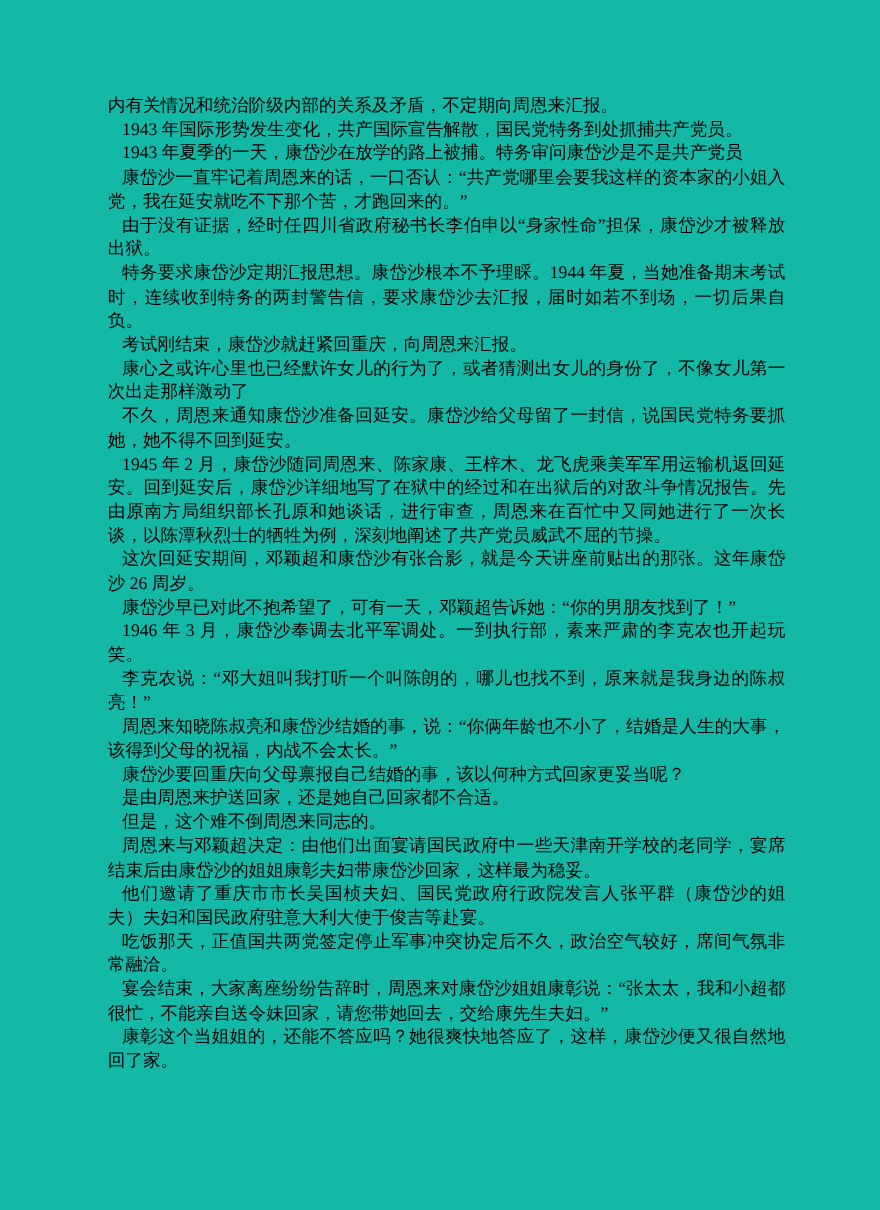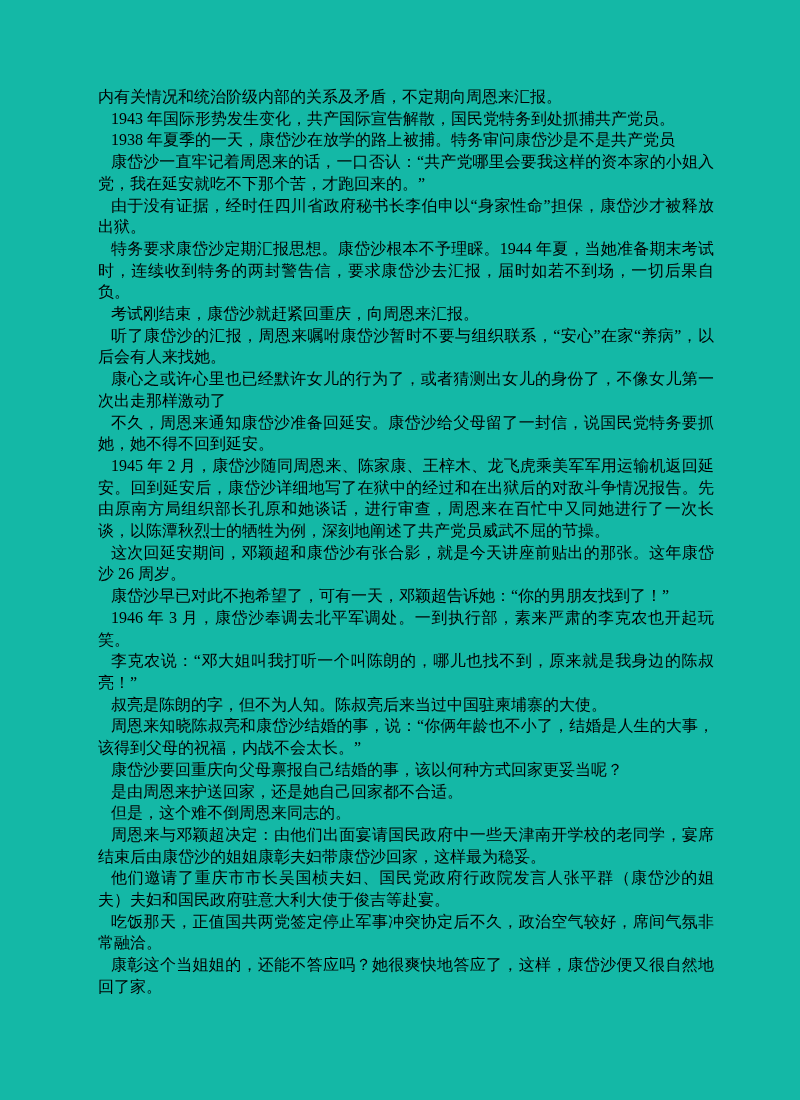--- a/index.html
+++ b/index.html
@@ -37,36 +37,35 @@
     text-indent: 0;
   }
 </style>
 </head>
 <body>
 
 <div class="page">
   <div class="text-block" id="doc-text">
       <p class="noindent">内有关情况和统治阶级内部的关系及矛盾，不定期向周恩来汇报。</p>
       <p>1943 年国际形势发生变化，共产国际宣告解散，国民党特务到处抓捕共产党员。</p>
-      <p>1938 年夏季的一天，康岱沙在放学的路上被捕。特务审问康岱沙是不是共产党员</p>
+      <p>1943 年夏季的一天，康岱沙在放学的路上被捕。特务审问康岱沙是不是共产党员</p>
       <p>康岱沙一直牢记着周恩来的话，一口否认：“共产党哪里会要我这样的资本家的小姐入党，我在延安就吃不下那个苦，才跑回来的。”</p>
       <p>由于没有证据，经时任四川省政府秘书长李伯申以“身家性命”担保，康岱沙才被释放出狱。</p>
       <p>特务要求康岱沙定期汇报思想。康岱沙根本不予理睬。1944 年夏，当她准备期末考试时，连续收到特务的两封警告信，要求康岱沙去汇报，届时如若不到场，一切后果自负。</p>
       <p>考试刚结束，康岱沙就赶紧回重庆，向周恩来汇报。</p>
-      <p>听了康岱沙的汇报，周恩来嘱咐康岱沙暂时不要与组织联系，“安心”在家“养病”，以后会有人来找她。</p>
       <p>康心之或许心里也已经默许女儿的行为了，或者猜测出女儿的身份了，不像女儿第一次出走那样激动了</p>
       <p>不久，周恩来通知康岱沙准备回延安。康岱沙给父母留了一封信，说国民党特务要抓她，她不得不回到延安。</p>
       <p>1945 年 2 月，康岱沙随同周恩来、陈家康、王梓木、龙飞虎乘美军军用运输机返回延安。回到延安后，康岱沙详细地写了在狱中的经过和在出狱后的对敌斗争情况报告。先由原南方局组织部长孔原和她谈话，进行审查，周恩来在百忙中又同她进行了一次长谈，以陈潭秋烈士的牺牲为例，深刻地阐述了共产党员威武不屈的节操。</p>
       <p>这次回延安期间，邓颖超和康岱沙有张合影，就是今天讲座前贴出的那张。这年康岱沙 26 周岁。</p>
       <p>康岱沙早已对此不抱希望了，可有一天，邓颖超告诉她：“你的男朋友找到了！”</p>
       <p>1946 年 3 月，康岱沙奉调去北平军调处。一到执行部，素来严肃的李克农也开起玩笑。</p>
       <p>李克农说：“邓大姐叫我打听一个叫陈朗的，哪儿也找不到，原来就是我身边的陈叔亮！”</p>
-      <p>叔亮是陈朗的字，但不为人知。陈叔亮后来当过中国驻柬埔寨的大使。</p>
       <p>周恩来知晓陈叔亮和康岱沙结婚的事，说：“你俩年龄也不小了，结婚是人生的大事，该得到父母的祝福，内战不会太长。”</p>
       <p>康岱沙要回重庆向父母禀报自己结婚的事，该以何种方式回家更妥当呢？</p>
       <p>是由周恩来护送回家，还是她自己回家都不合适。</p>
       <p>但是，这个难不倒周恩来同志的。</p>
       <p>周恩来与邓颖超决定：由他们出面宴请国民政府中一些天津南开学校的老同学，宴席结束后由康岱沙的姐姐康彰夫妇带康岱沙回家，这样最为稳妥。</p>
       <p>他们邀请了重庆市市长吴国桢夫妇、国民党政府行政院发言人张平群（康岱沙的姐夫）夫妇和国民政府驻意大利大使于俊吉等赴宴。</p>
       <p>吃饭那天，正值国共两党签定停止军事冲突协定后不久，政治空气较好，席间气氛非常融洽。</p>
+      <p>宴会结束，大家离座纷纷告辞时，周恩来对康岱沙姐姐康彰说：“张太太，我和小超都很忙，不能亲自送令妹回家，请您带她回去，交给康先生夫妇。”</p>
       <p>康彰这个当姐姐的，还能不答应吗？她很爽快地答应了，这样，康岱沙便又很自然地回了家。</p>
     </div>
 </div>
 
 </body></html>

